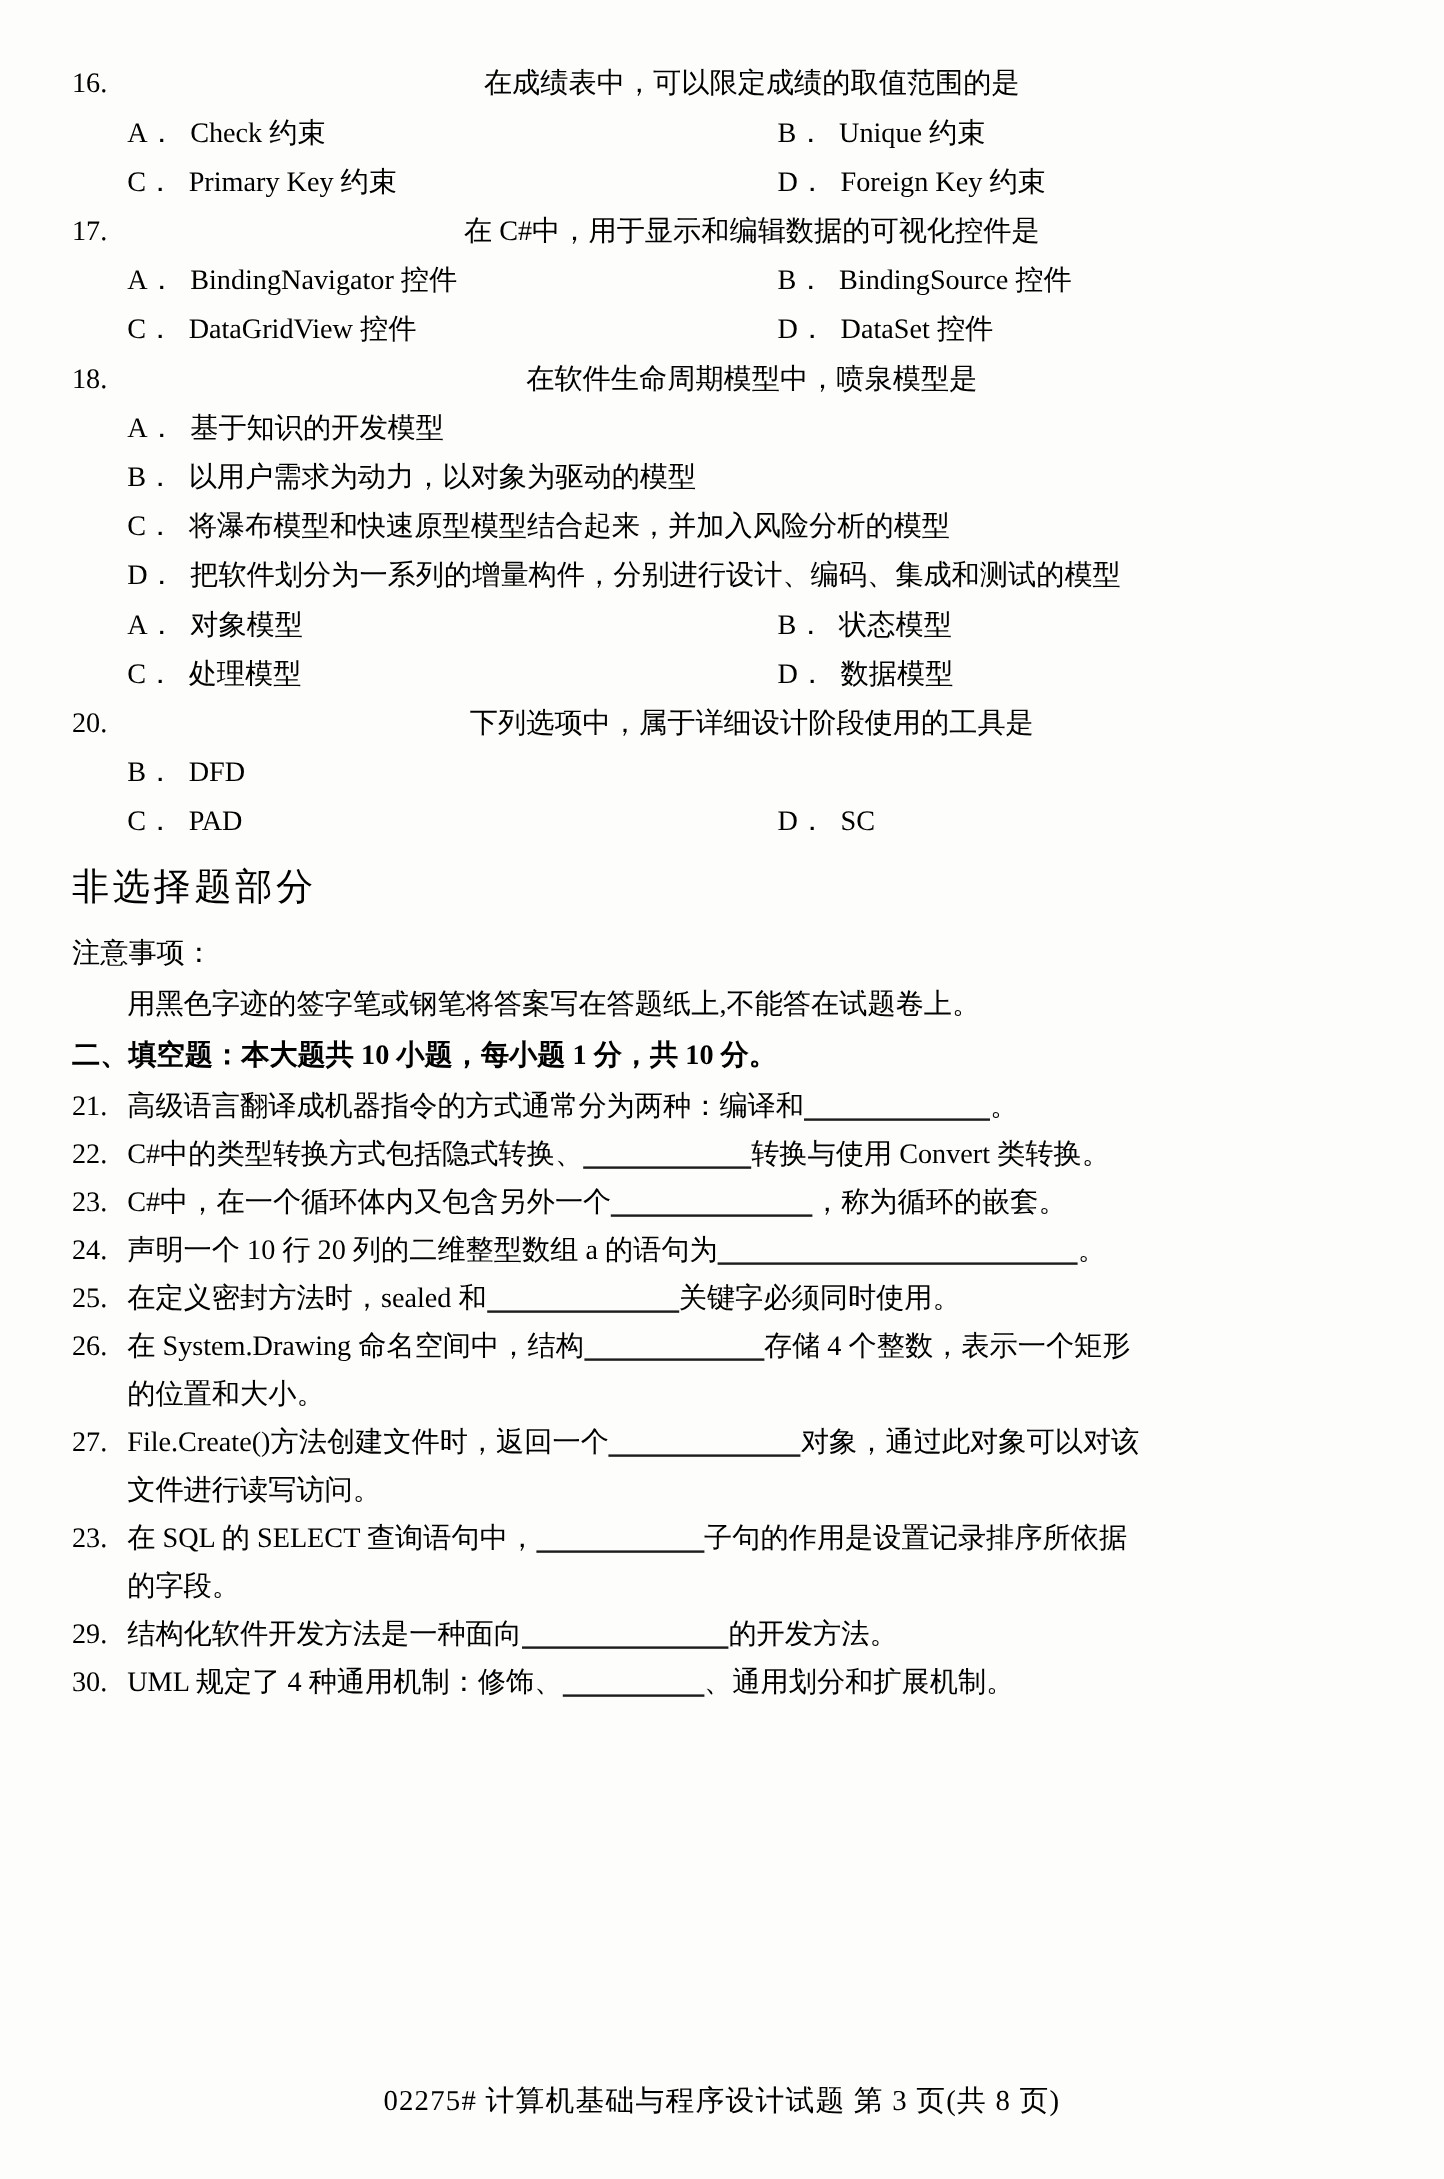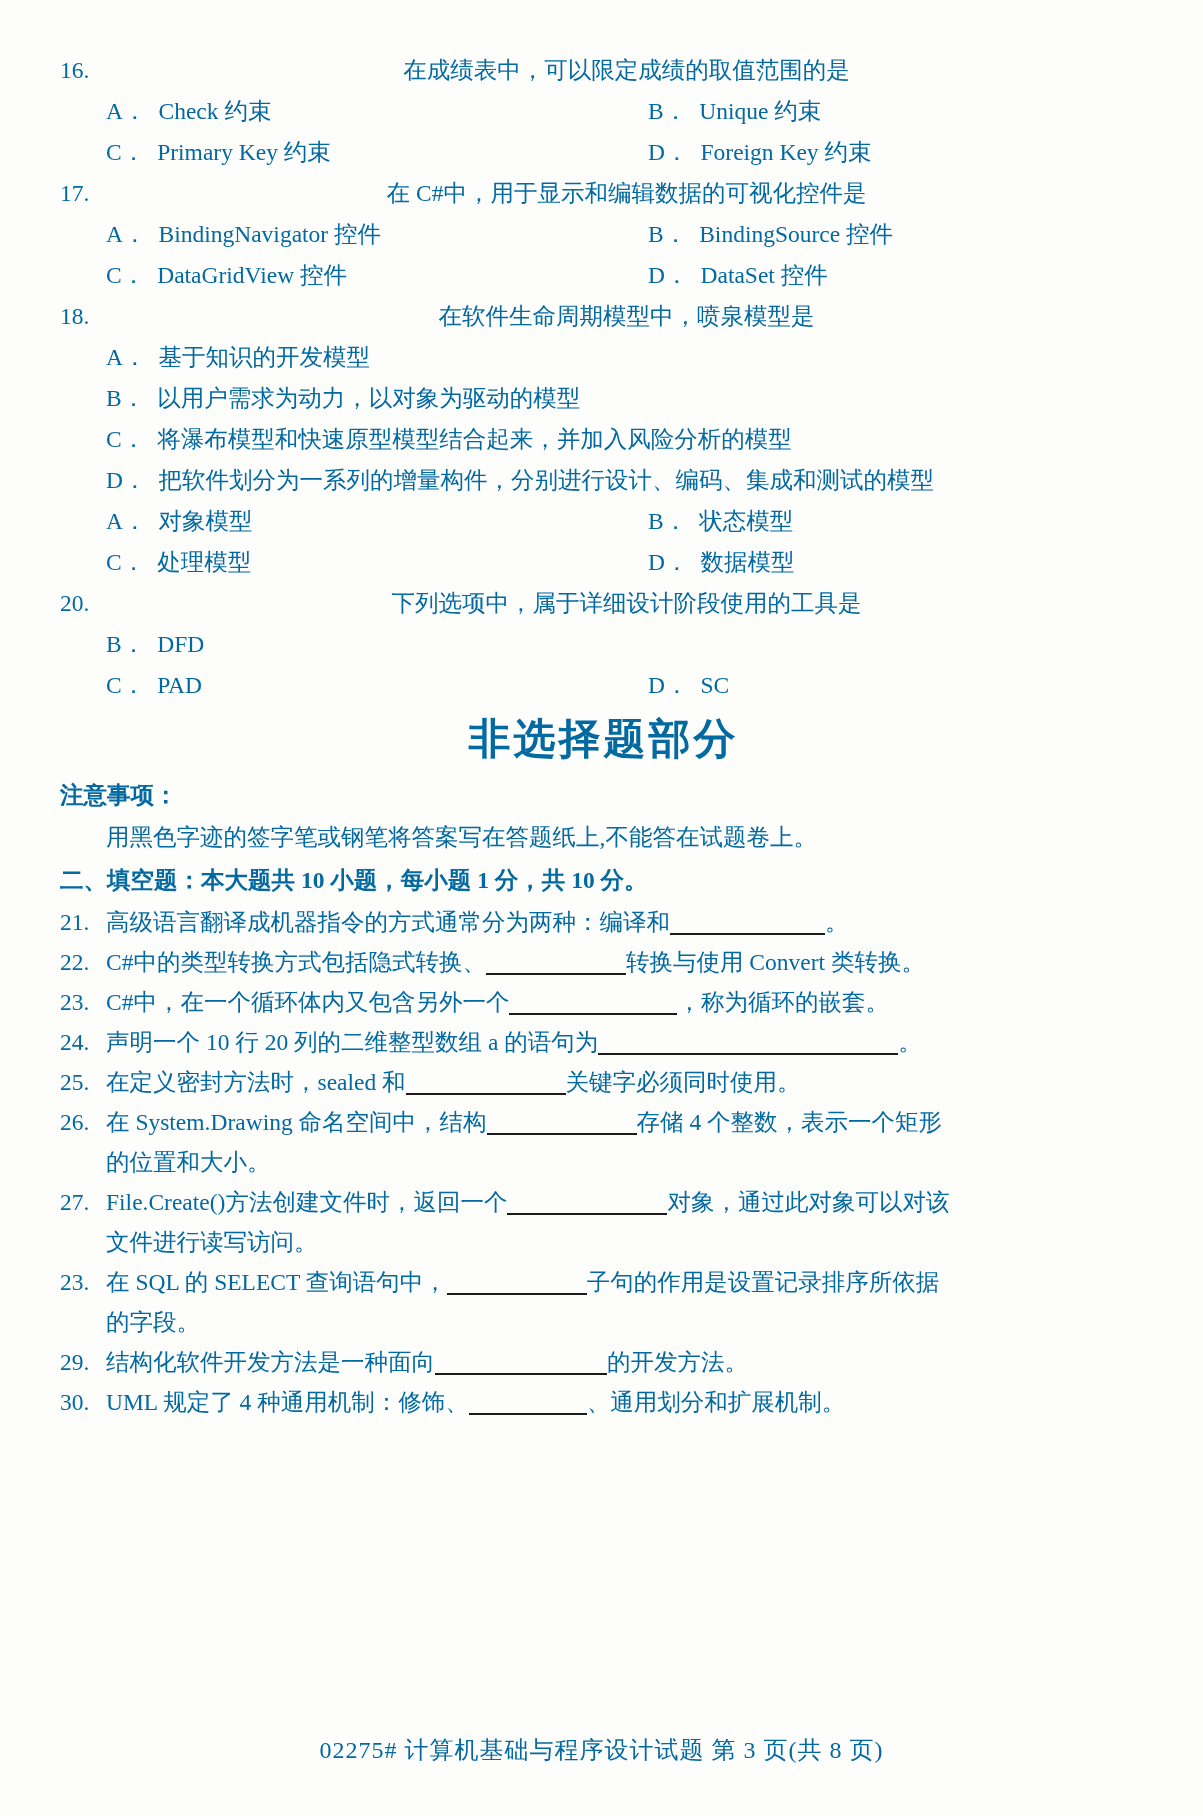--- a/index.html
+++ b/index.html
@@ -1,21 +1,21 @@
 <!DOCTYPE html>
 <html><head>
 <meta charset="utf-8">
 <style>
   html,body{margin:0;padding:0;background:#e8e8e8;}
   .page{
     position:relative;
     width:1203px;height:1816px;
     margin:0 auto;
     background:#fdfdfc;
-    color:#0369a1;
+    color:#000000;
     font-family:"Liberation Serif","DejaVu Serif",serif;
     font-size:23.5px;
     box-sizing:border-box;
     padding:50px 56px 0 60px;
     overflow:hidden;
   }
   .q{margin:0;}
   .qline{display:flex;line-height:41px;}
   .qnum{flex:0 0 46px;}
   .qstem{flex:1;text-align:center;}
@@ -23,28 +23,28 @@
   .optrow.twocol .opt.left{flex:0 0 542px;}
   .optrow.twocol .opt.right{flex:1;}
   .opt .olabel{margin-right:12px;}
   .emph{
     -webkit-text-emphasis:filled dot #171717;
     -webkit-text-emphasis-position:under right;
     text-emphasis:filled dot #171717;
     text-emphasis-position:under right;
   }
   .section-header{
-    text-align:center;
-    font-size:42px;
-    font-weight:700;
+    text-align:left;
+    font-size:31px;
+    font-weight:400;
     letter-spacing:3px;
     line-height:46px;
     margin:10px 0 12px 0;
   }
-  .notice-title{line-height:42px;font-weight:700;}
+  .notice-title{line-height:42px;font-weight:400;}
   .notice-body{line-height:42px;padding-left:46px;}
   .fill-title{line-height:44px;font-weight:700;}
   .fitem{display:flex;line-height:40px;}
   .fitem .ftext{flex:1;}
   .fitem .cont{display:block;}
   .blank{
     display:inline-block;
     border-bottom:2px solid #1c1c1c;
     height:1.0em;
     vertical-align:-5px;

